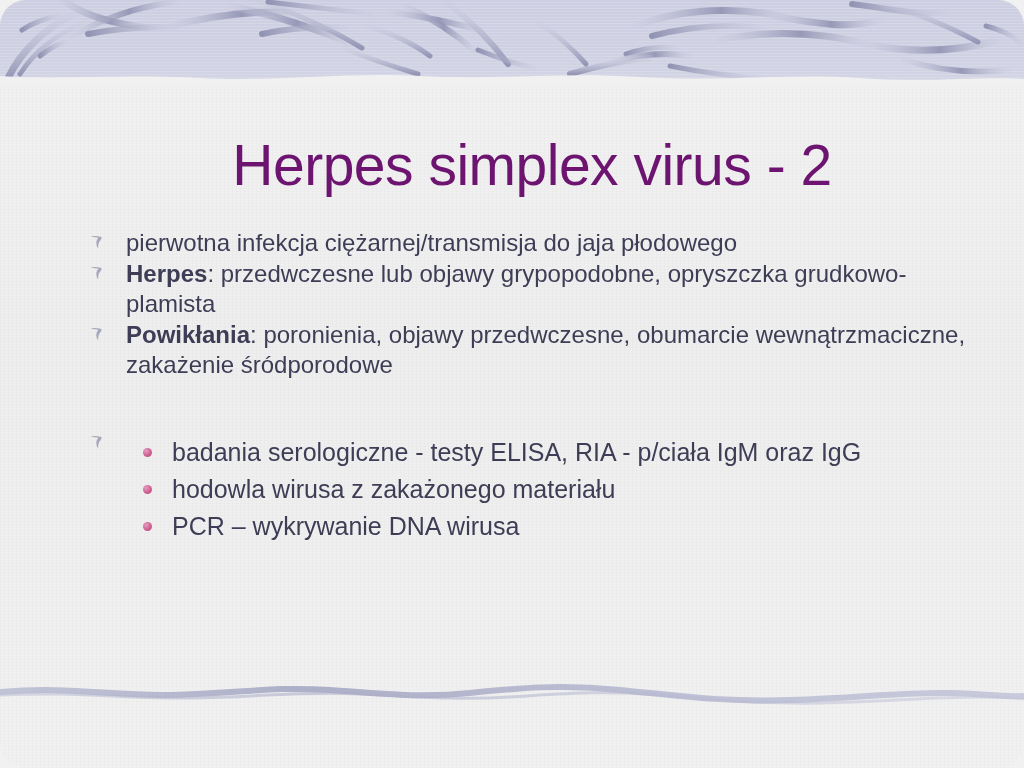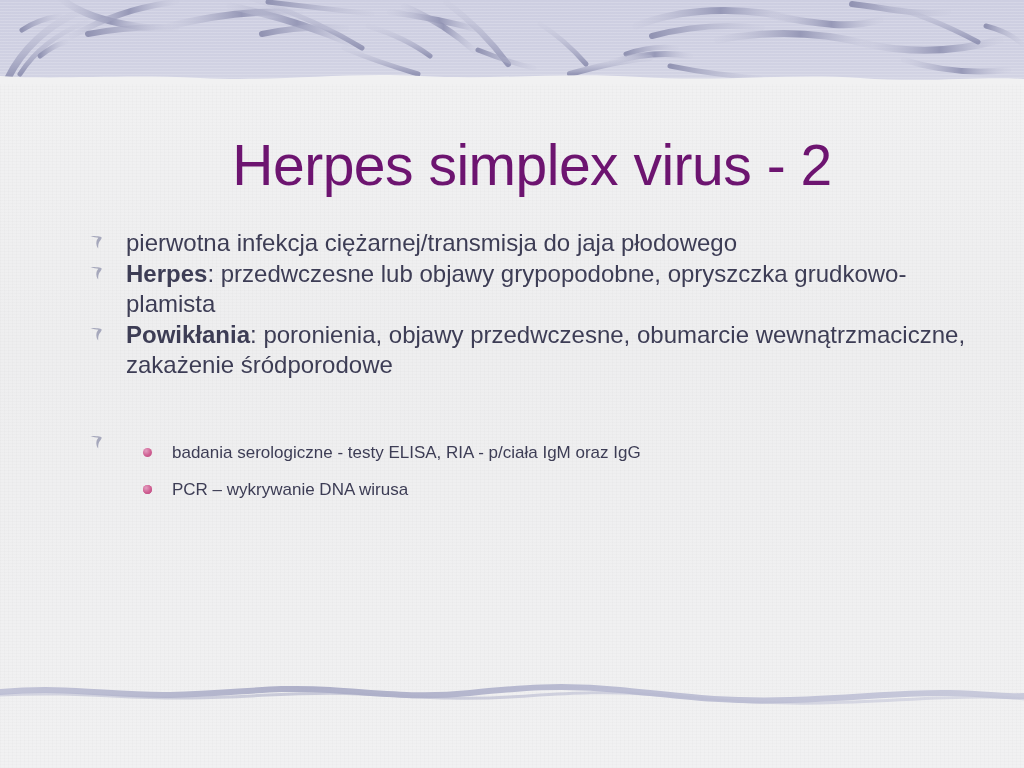--- a/index.html
+++ b/index.html
@@ -16,20 +16,21 @@
 
   #slide {
     position: relative;
     width: 1024px;
     height: 768px;
     background:
       repeating-linear-gradient(0deg, rgba(0,0,0,0.012) 0px, rgba(0,0,0,0.012) 1px, rgba(255,255,255,0) 1px, rgba(255,255,255,0) 3px),
       repeating-linear-gradient(90deg, rgba(0,0,0,0.010) 0px, rgba(0,0,0,0.010) 1px, rgba(255,255,255,0) 1px, rgba(255,255,255,0) 4px),
       linear-gradient(180deg, #f2f2f3 0%, #eeeeef 45%, #f1f1f2 100%);
     overflow: hidden;
+    border-radius: 26px;
   }
 
   
   #header-band {
     position: absolute;
     top: 0;
     left: 0;
     width: 1024px;
     height: 84px;
     overflow: hidden;
@@ -104,21 +105,21 @@
     height: 47px;
   }
 
   .sub-list {
     margin-top: 6px;
     padding-left: 57px;
   }
   .l2 {
     position: relative;
     padding-left: 29px;
-    font-size: 17px;
+    font-size: 25px;
     line-height: 37px;
     color: #3d3d55;
   }
   .l2 .bullet-dot {
     position: absolute;
     left: 0px;
     top: 14px;
     width: 9px;
     height: 9px;
     border-radius: 50%;
@@ -221,20 +222,21 @@
       </svg>
     </div>
 
     <div class="sub-list">
       <div class="l2">
         <span class="bullet-dot"></span>
         <span>badania serologiczne  - testy ELISA, RIA -  p/ciała IgM oraz IgG</span>
       </div>
       <div class="l2">
         <span class="bullet-dot"></span>
+        <span>hodowla wirusa z zakażonego materiału</span>
       </div>
       <div class="l2">
         <span class="bullet-dot"></span>
         <span>PCR – wykrywanie DNA wirusa</span>
       </div>
     </div>
 
   </div>
 
   <svg id="footer-rule" viewBox="0 0 1024 40">

